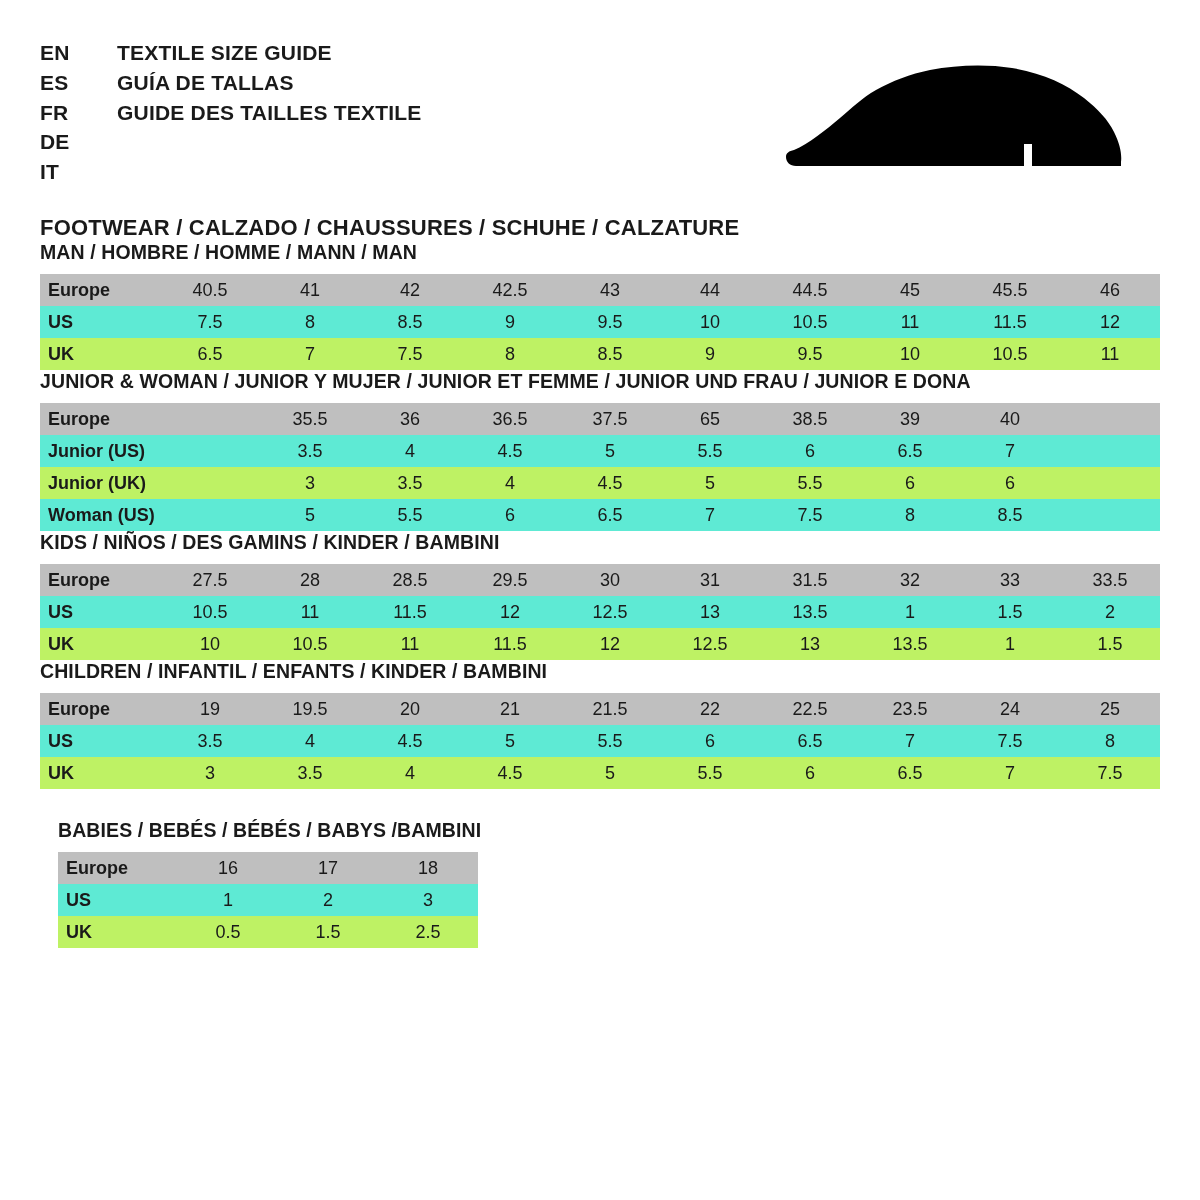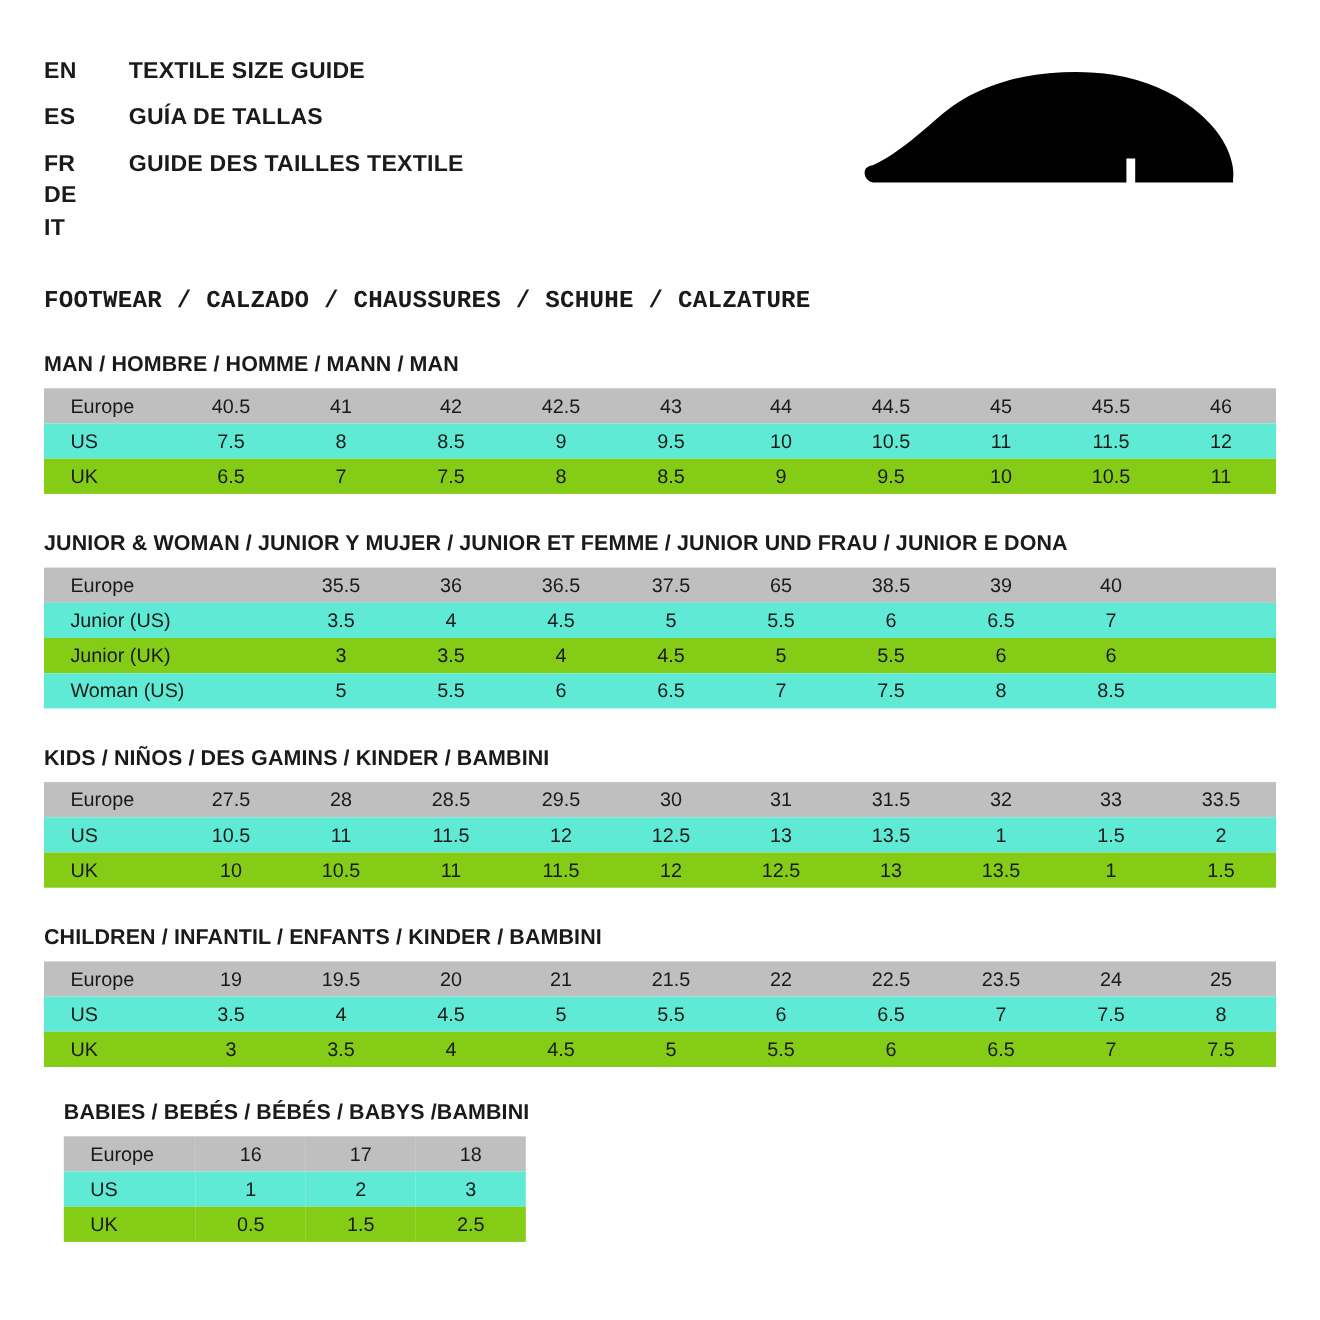--- a/index.html
+++ b/index.html
@@ -38,41 +38,38 @@
     font-size: 21px;
     letter-spacing: 0.2px;
     line-height: 1.42;
   }
   .lang-code {
     width: 77px;
     flex: 0 0 77px;
   }
   .lang-text {
     white-space: nowrap;
-    margin-top: 12px;
   }
   .subtitle {
-    margin-top: 38px;
+    margin-top: 28px;
     font-weight: bold;
     font-size: 22px;
     letter-spacing: 0.2px;
-    font-family: Liberation Mono, monospace;
   }
 
   .shoe-icon {
     position: absolute;
     top: 20px;
     right: 30px;
     width: 350px;
     height: 140px;
   }
 
   
   .section {
-    margin-top: 34px;
   }
   .section-title {
     font-weight: bold;
     font-size: 19.5px;
     letter-spacing: 0.1px;
     margin-bottom: 10px;
   }
   table.size-table {
     border-collapse: collapse;
     table-layout: fixed;
@@ -83,31 +80,32 @@
   }
   table.size-table td {
     height: 32px;
     padding: 0;
     text-align: center;
     vertical-align: middle;
     white-space: nowrap;
   }
   table.size-table td.rowlabel {
     text-align: left;
-    padding-left: 24px;
+    padding-left: 8px;
+    font-weight: bold;
   }
   tr.head td {
     background: #bfbfbf;
     font-weight: normal;
   }
   tr.odd td {
     background: #5eead4;
   }
   tr.even td {
-    background: #84cc16;
+    background: #bef264;
   }
 
   
   .full col.c0 { width: 120px; }
   .full col.cx { width: 100px; }
 
   .babies col.c0 { width: 120px; }
   .babies col.cx { width: 100px; }
   table.size-table.babies { width: 420px; }
 

